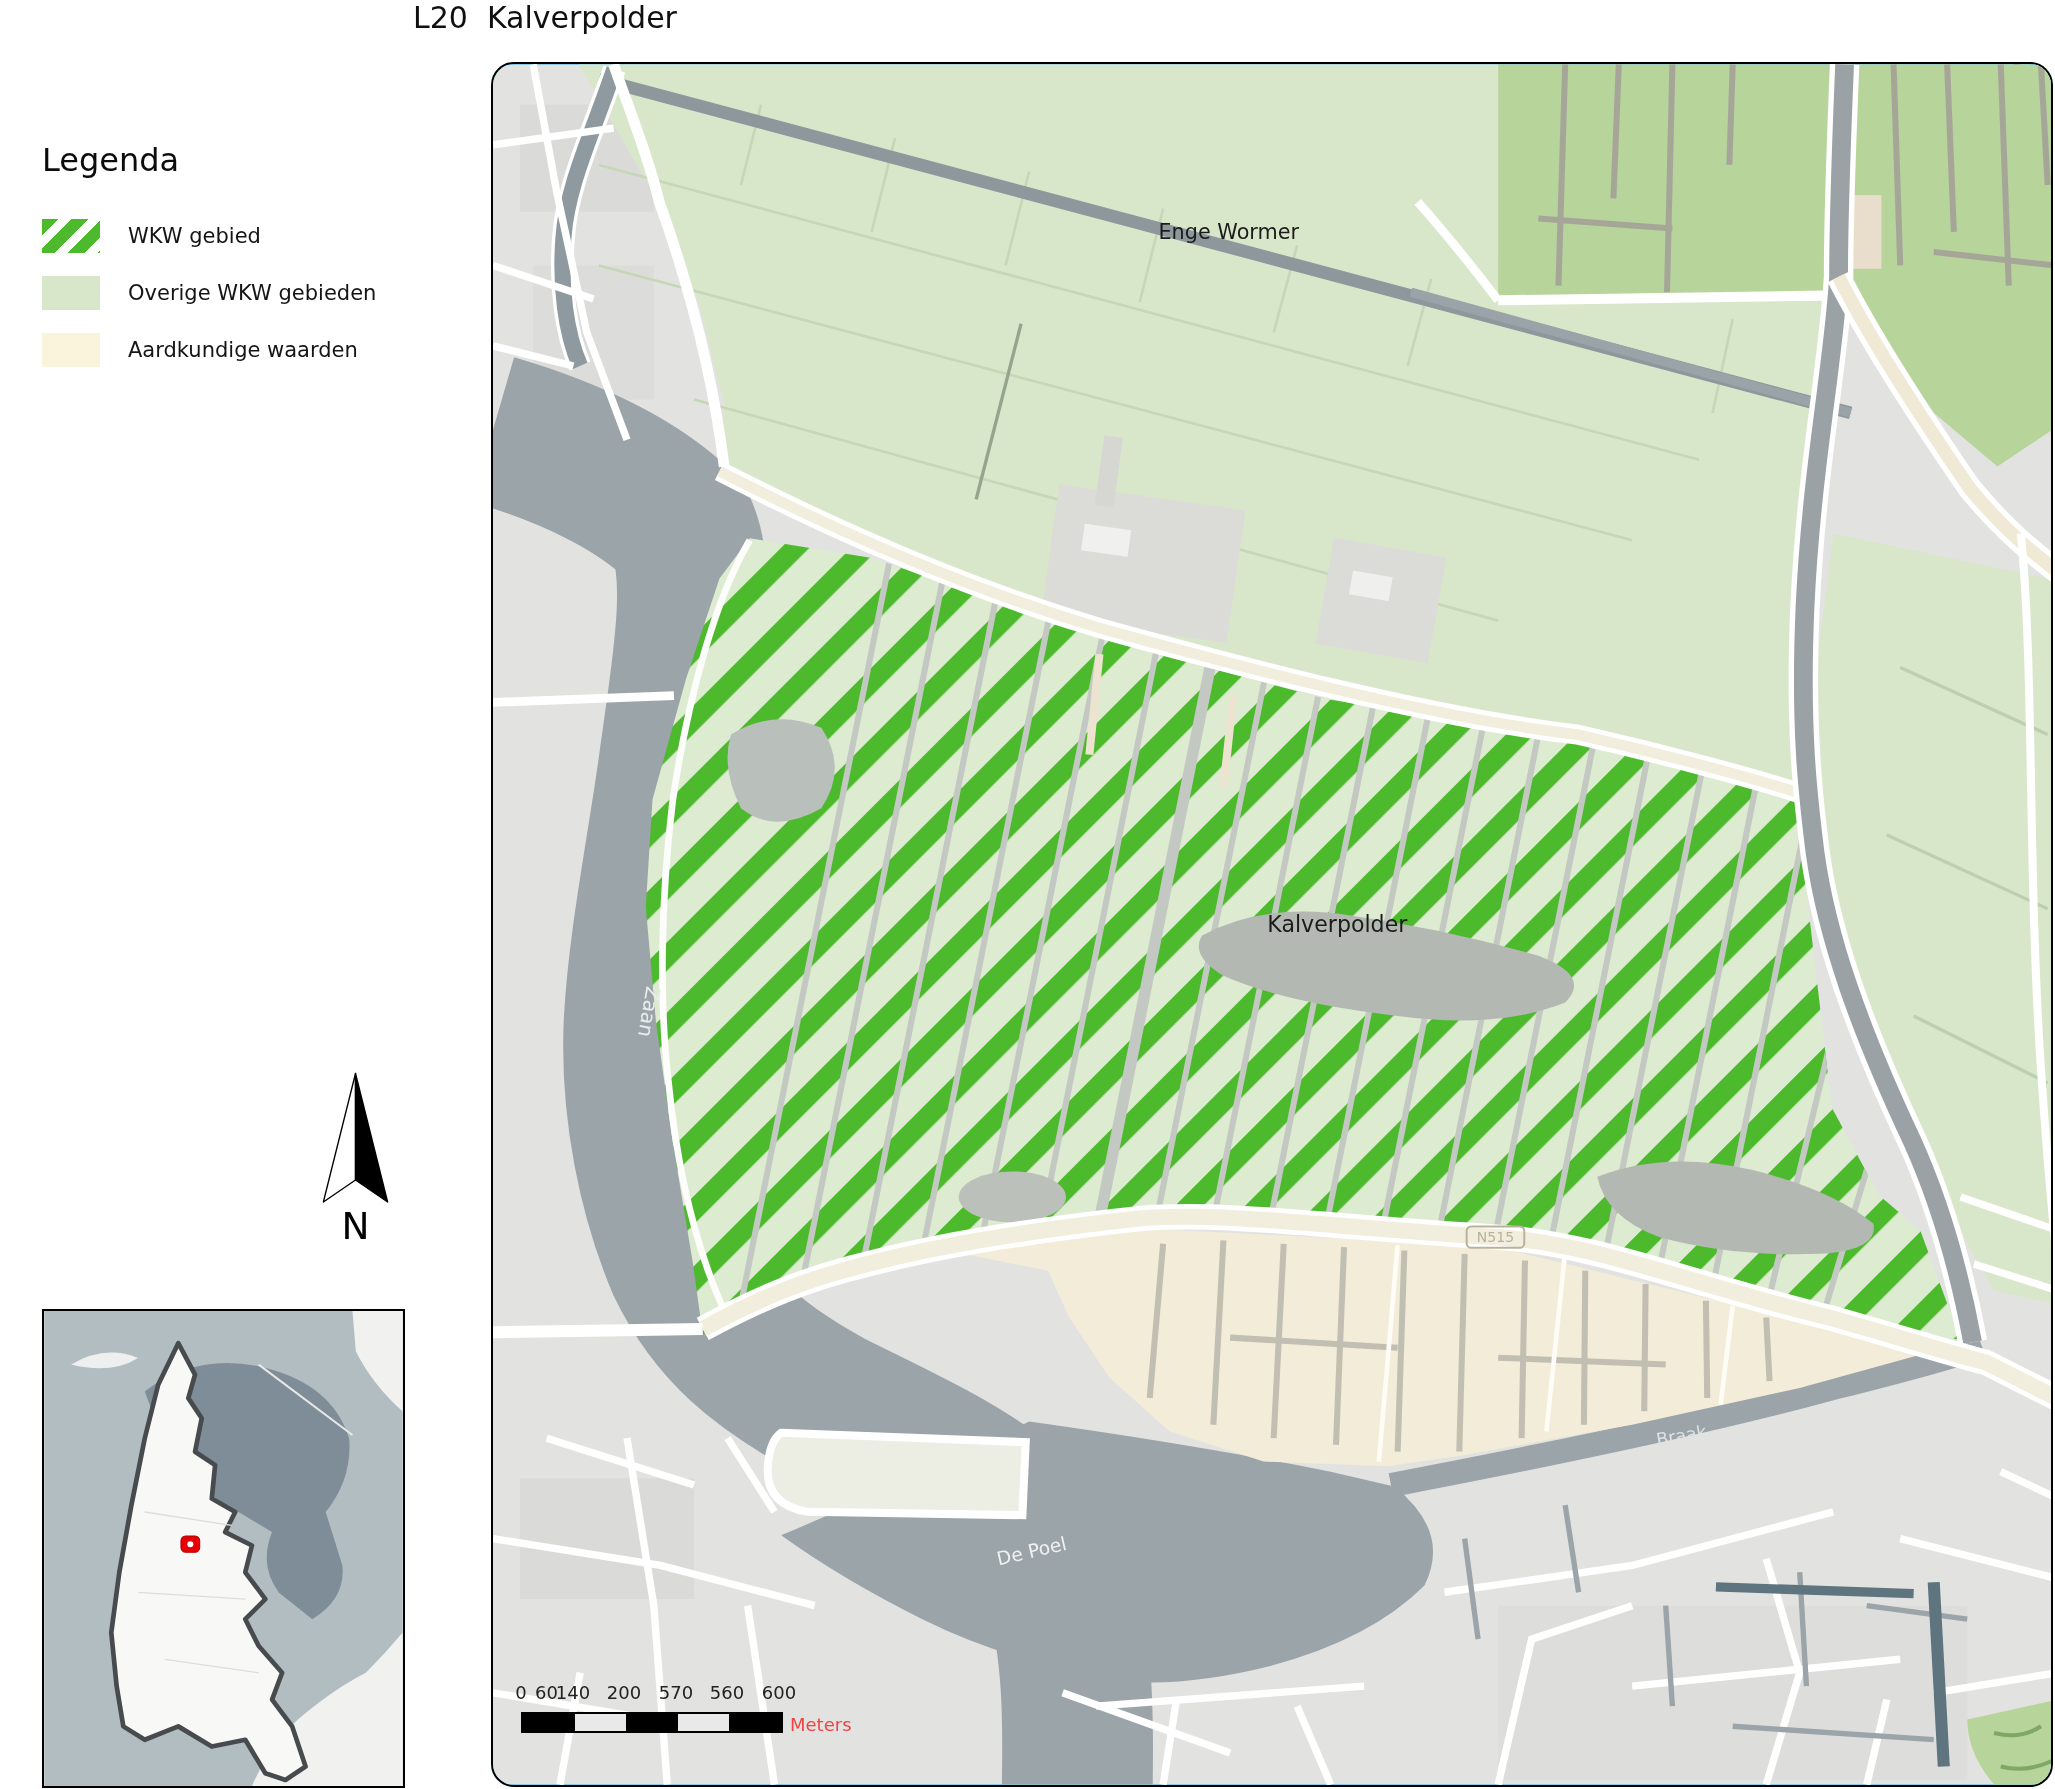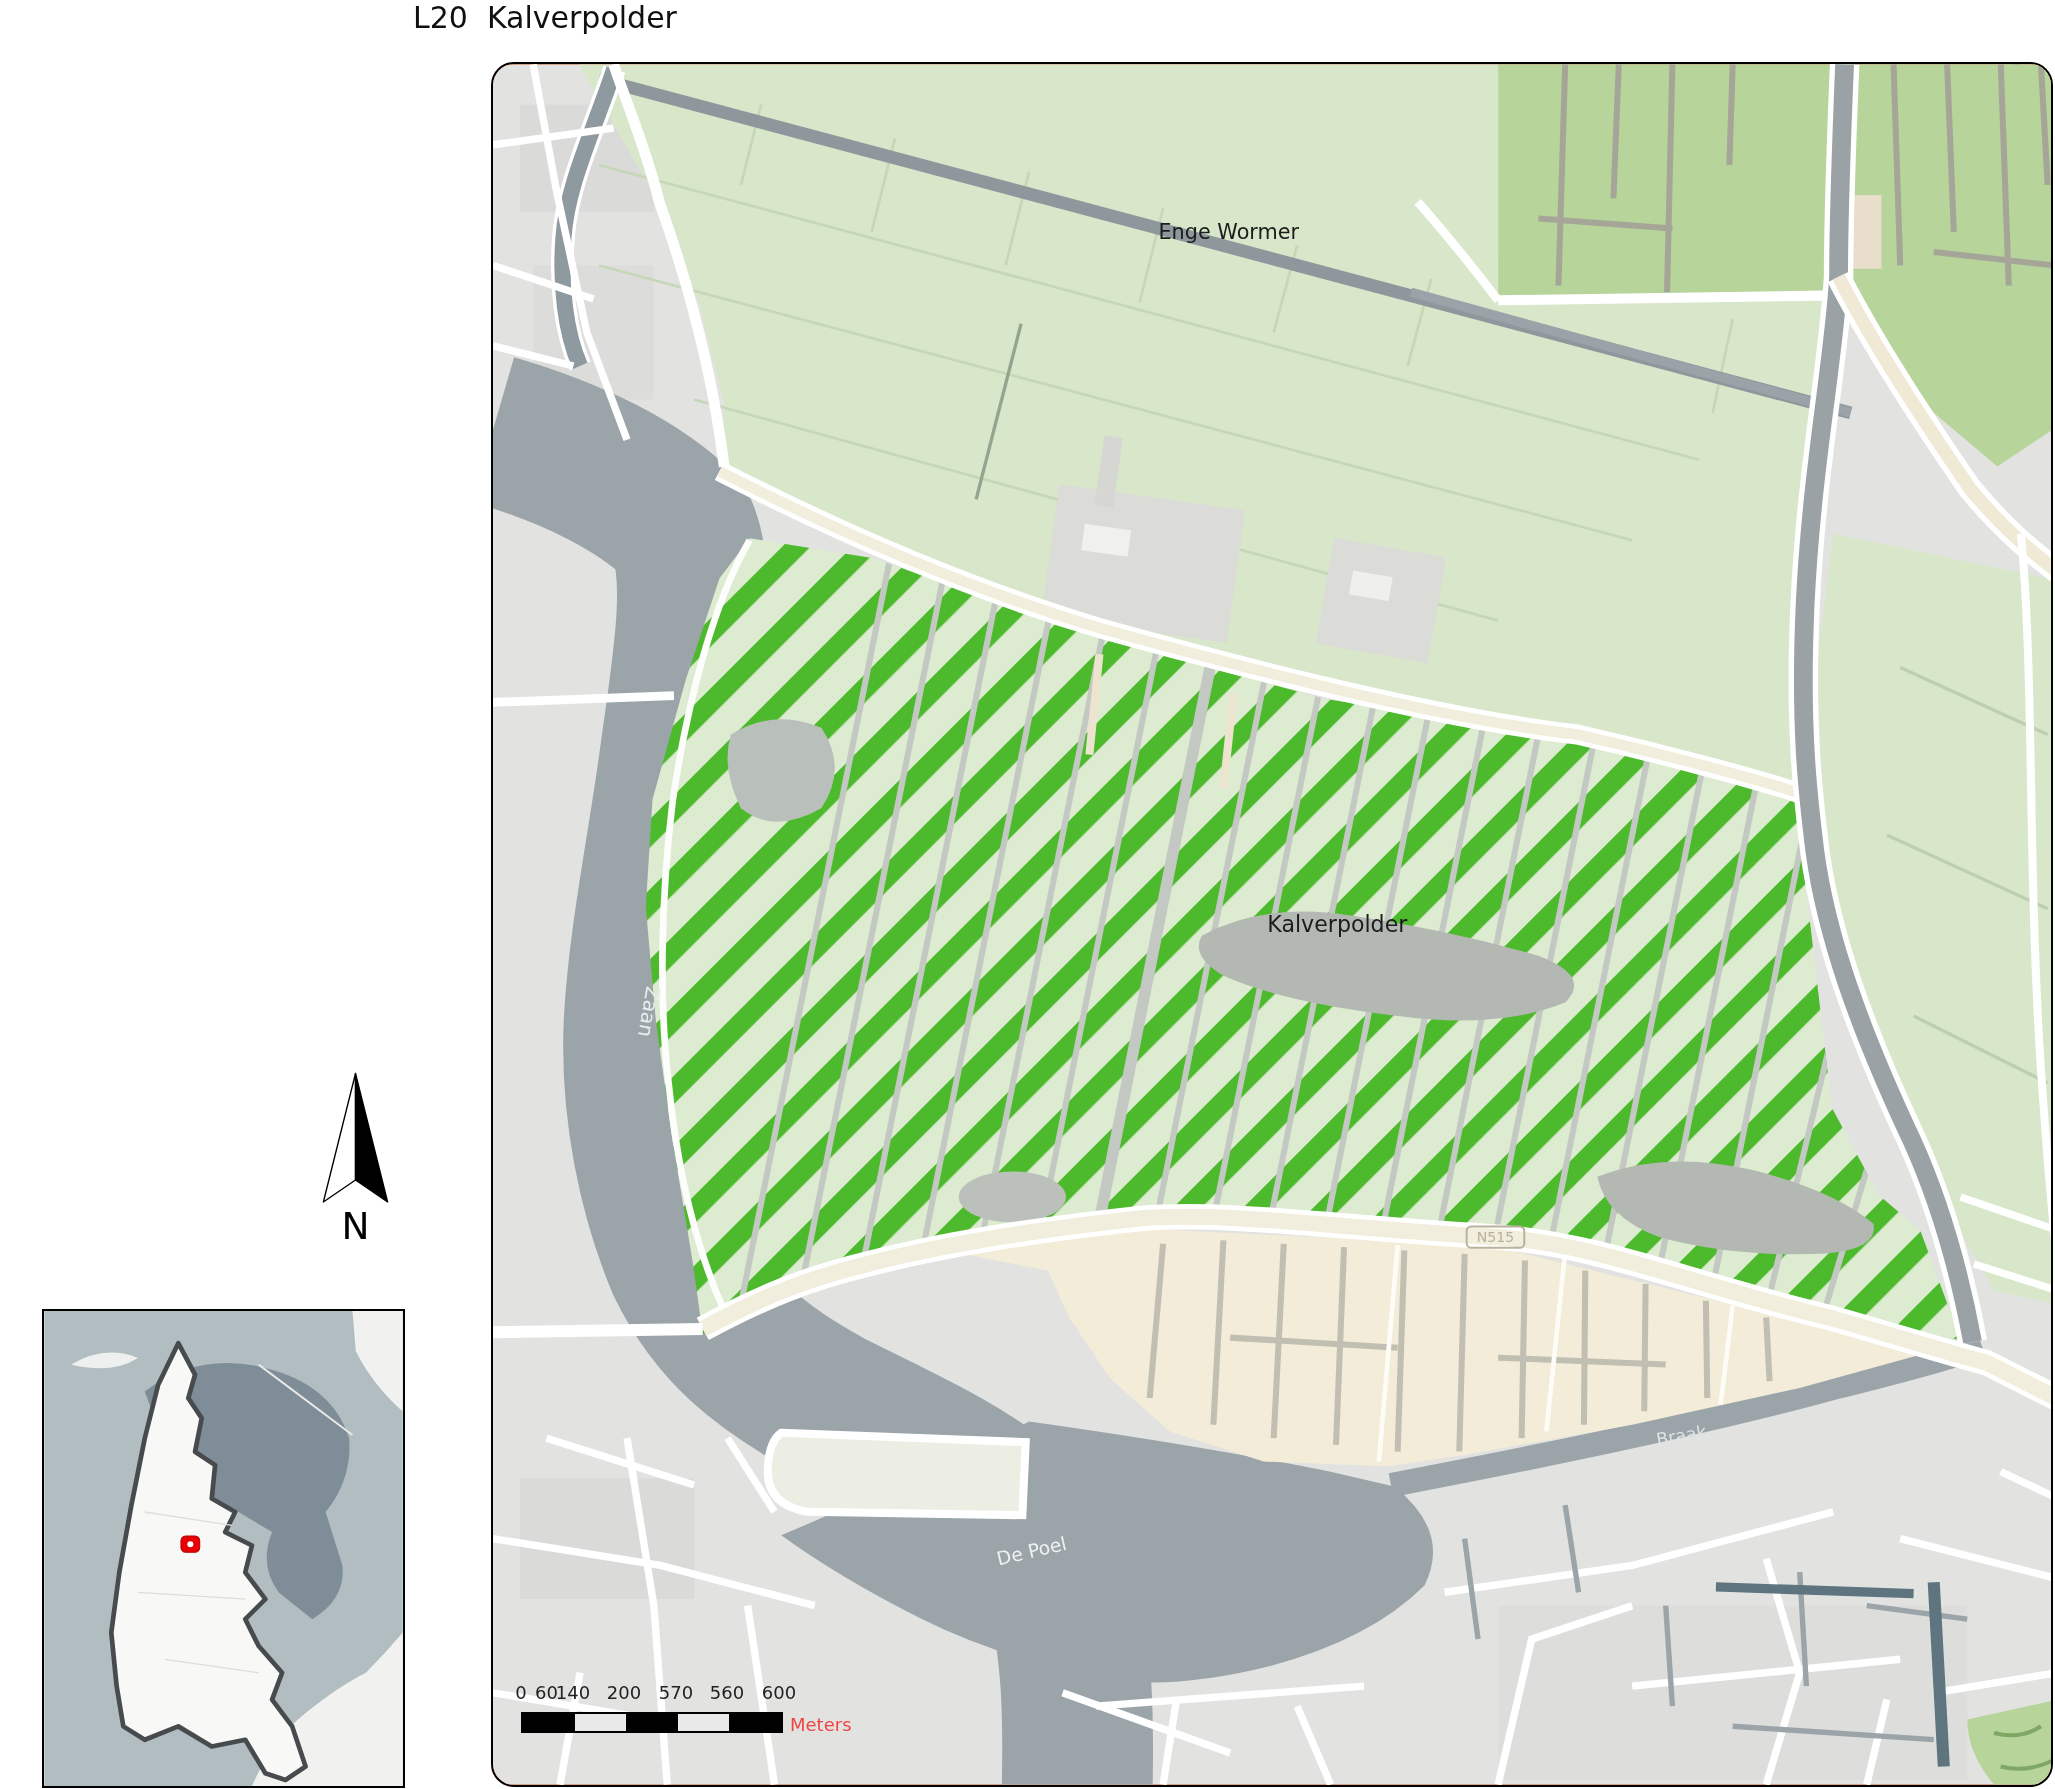--- a/index.html
+++ b/index.html
@@ -14,38 +14,53 @@
   .swatch.hatch{background:repeating-linear-gradient(135deg,#4cba2c 0 12px,#ffffff 12px 21px);}
   .swatch.green{background:#d8e7ca;}
   .swatch.cream{background:#faf4dc;}
   .legend-row span{font-size:21px;color:#151515;}
   
   .north{position:absolute;left:314px;top:1064px;}
   
   .inset{position:absolute;left:42px;top:1309px;width:359px;height:475px;border:2px solid #000;background:#fff;box-sizing:content-box;}
   
   .map-frame{position:absolute;left:491px;top:62px;width:1558px;height:1721px;border:2.7px solid #000;
-             border-radius:23px;overflow:hidden;background:#c2410c;}
+             border-radius:23px;overflow:hidden;background:#0ea5e9;}
   .map-frame svg{display:block;}
   
   .scalebar{position:absolute;left:521px;top:1682px;width:315px;height:60px;}
   .scalebar .tick{position:absolute;top:0;transform:translateX(-50%);font-size:18px;color:#222;}
   .bar{position:absolute;left:0;top:30px;width:258px;height:17.4px;border:2px solid #000;display:flex;}
   .bar i{display:block;height:100%;width:52px;}
   .seg-b{background:#000;} .seg-w{background:#e9e9e9;}
   .meters{position:absolute;left:269px;top:32px;font-size:18px;color:#ef4444;}
   text{font-family:"DejaVu Sans","Liberation Sans",sans-serif;}
 </style>
 </head>
 <body>
 
 <div class="page">
 
   <div class="map-title">L20  Kalverpolder</div>
 
+  <div class="legend">
+    <h1>Legenda</h1>
+    <div class="legend-row">
+      <div class="swatch hatch"></div>
+      <span>WKW gebied</span>
+    </div>
+    <div class="legend-row">
+      <div class="swatch green"></div>
+      <span>Overige WKW gebieden</span>
+    </div>
+    <div class="legend-row">
+      <div class="swatch cream"></div>
+      <span>Aardkundige waarden</span>
+    </div>
+  </div>
 
   <div class="north">
     <svg width="83" height="185" viewBox="0 0 124 276">
       <polygon points="62,14 14,206 62,173" fill="#ffffff" stroke="#000" stroke-width="2" stroke-linejoin="round"></polygon>
       <polygon points="62,14 110,206 62,173" fill="#000000" stroke="#000" stroke-width="2" stroke-linejoin="round"></polygon>
       <text x="62" y="262" font-size="56" text-anchor="middle" fill="#000">N</text>
     </svg>
   </div>
 
   <div class="inset">

